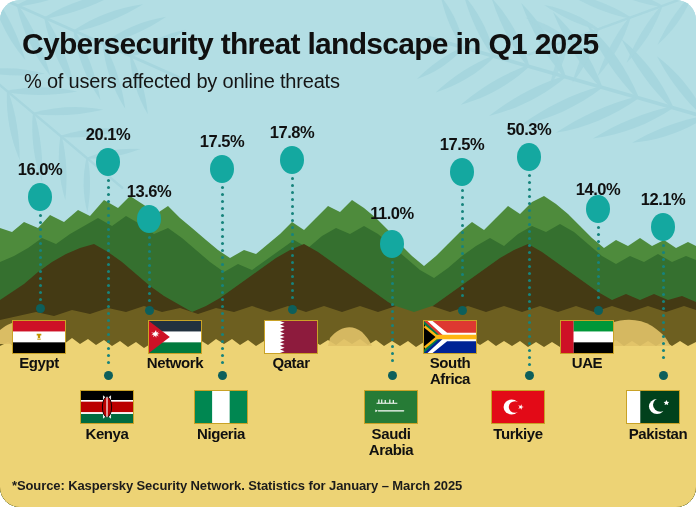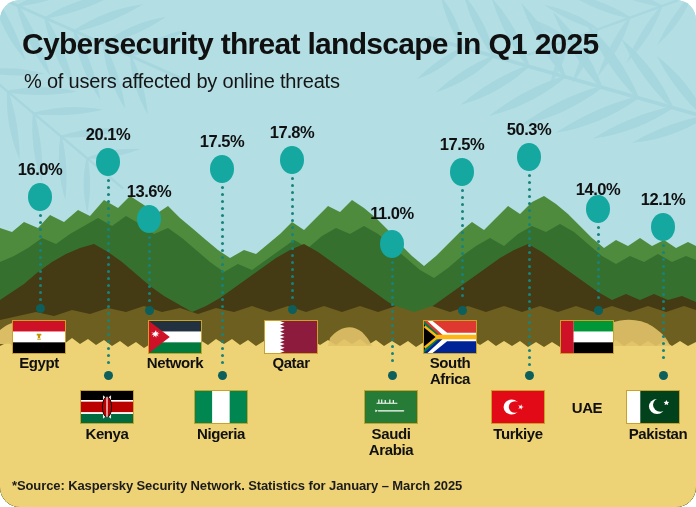--- a/index.html
+++ b/index.html
@@ -619,21 +619,21 @@
     </div>
     <div class="enddot" style="left:593.5px;top:306px;"></div>
     <div class="flagbox" style="left:560px;top:320px;width:54px;height:34px;">
       <svg viewBox="0 0 90 60" preserveAspectRatio="none">
         <rect width="22" height="60" fill="#ce1126"></rect>
         <rect x="22" width="68" height="20" fill="#009739"></rect>
         <rect x="22" y="20" width="68" height="20" fill="#fff"></rect>
         <rect x="22" y="40" width="68" height="20" fill="#000"></rect>
       </svg>
     </div>
-    <div class="cname" style="left:547px;top:355px;width:80px;margin-top:45px;">UAE</div>
+    <div class="cname" style="left:547px;top:355px;width:80px;">UAE</div>
   </div>
 
   <div class="marker">
     <div class="pct" style="left:618px;top:190px;width:90px;">12.1%</div>
     <div class="bubble" style="left:651px;top:213px;width:24px;height:28px;"></div>
     <div class="stem" style="left:661.5px;top:244px;height:125px;">
       <i></i>
         <i></i>
         <i></i>
         <i></i>

